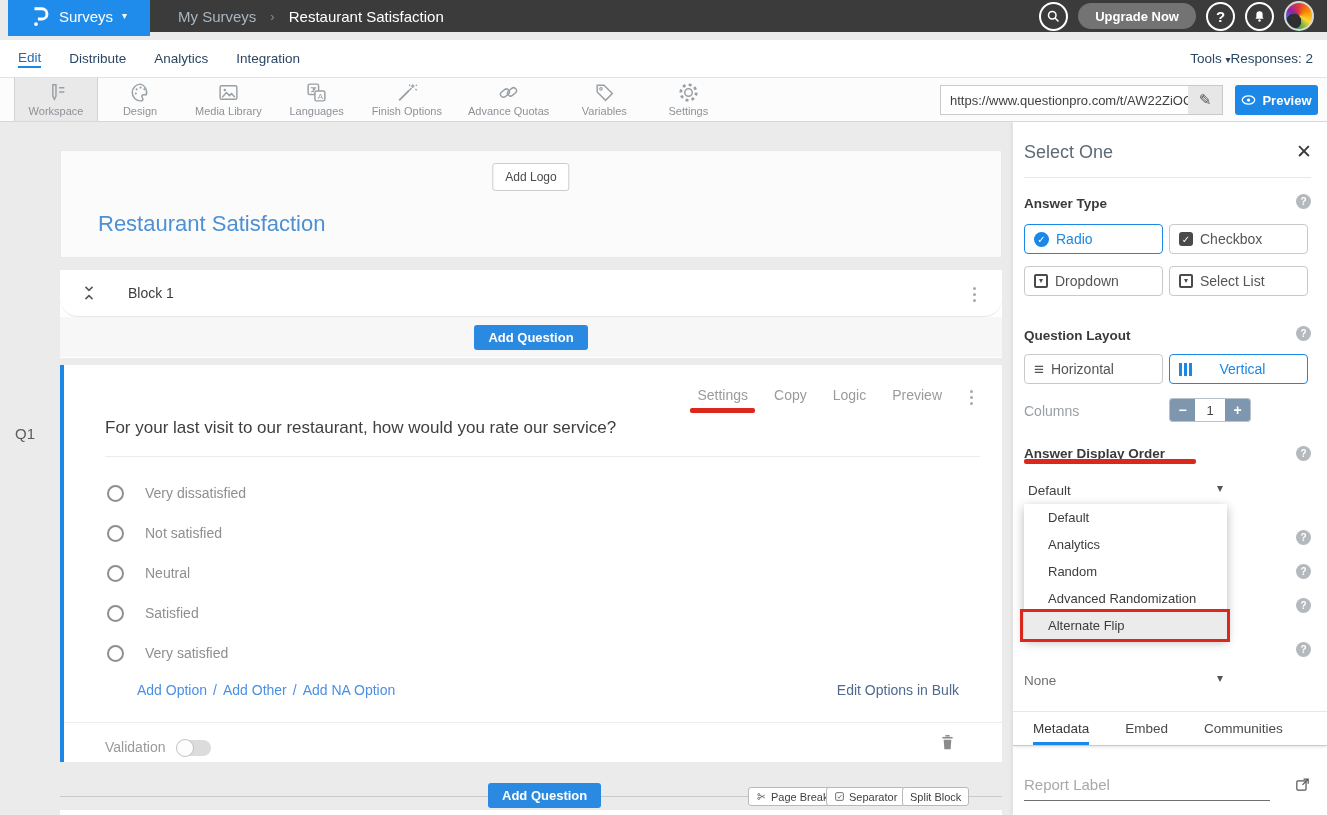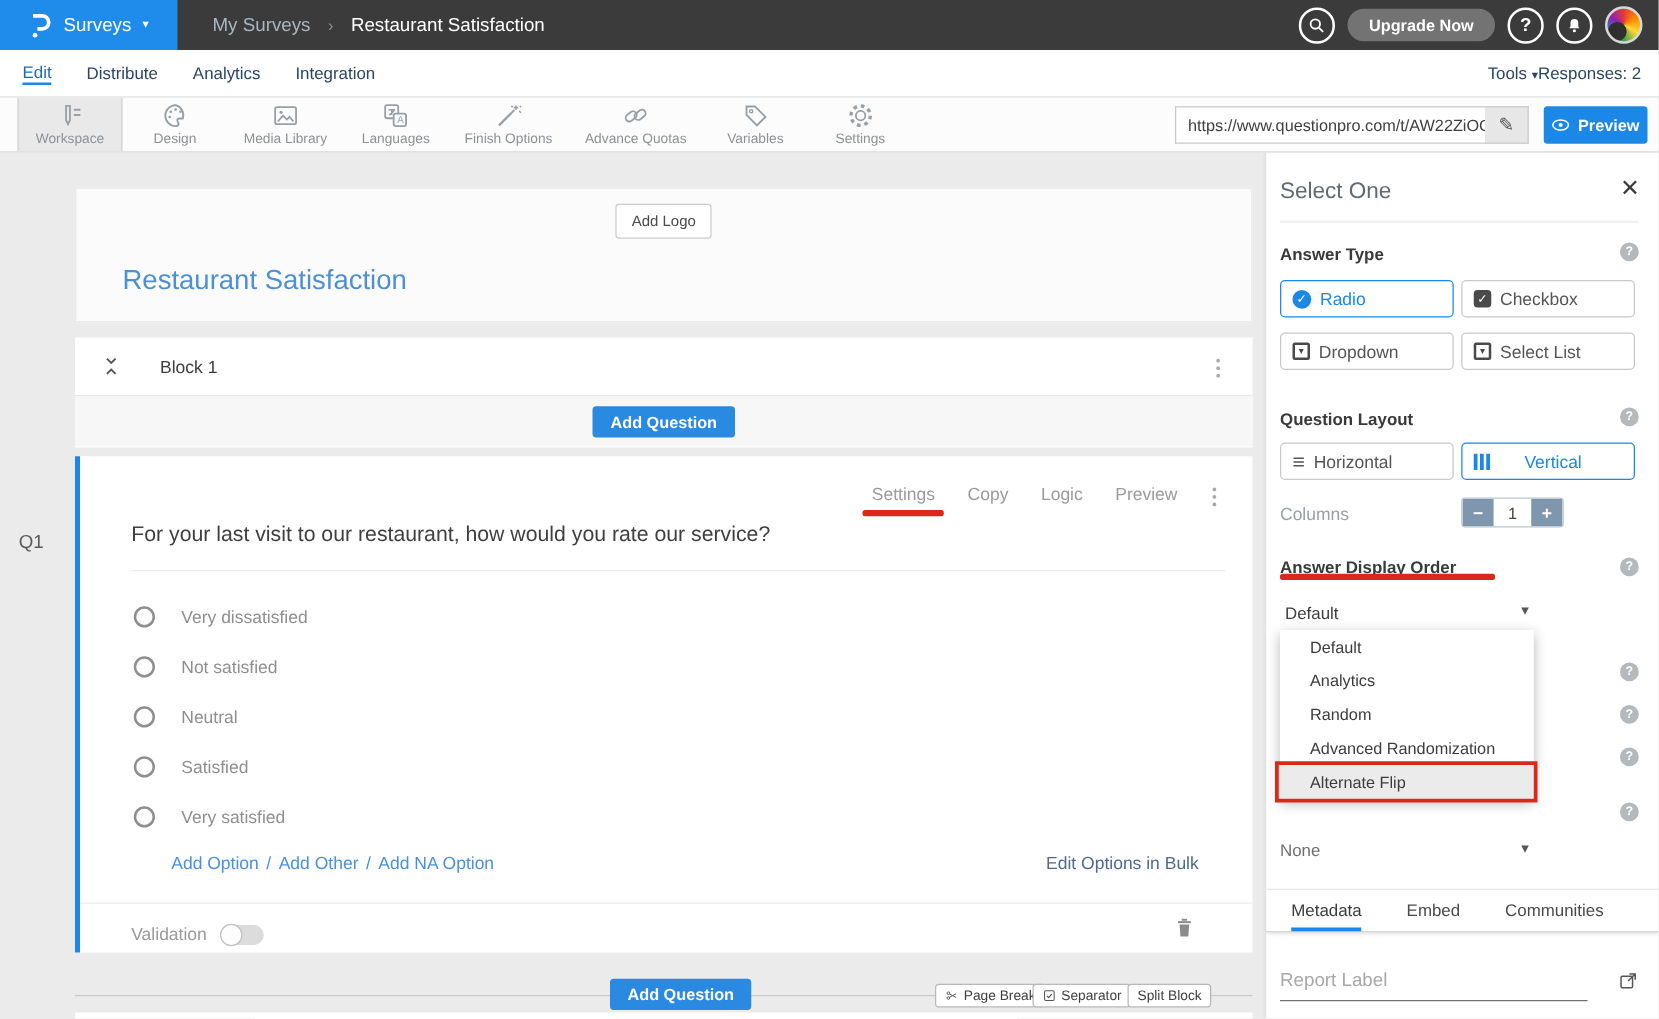--- a/index.html
+++ b/index.html
@@ -6,21 +6,21 @@
   html,body { width: 1327px; height: 815px; }
   body {
     position: relative;
     font-family: "Liberation Sans", "DejaVu Sans", sans-serif;
     background: #ebebeb;
     overflow: hidden;
     color: #3f3f3f;
   }
 
   
-  #topbar { position:absolute; top:0; left:0; right:0; height:40px; background:#3b3b3b; display:flex; align-items:center; z-index:20; }
+  #topbar { position:absolute; top:0; left:8px; right:0; height:32px; background:#3b3b3b; display:flex; align-items:center; z-index:20; }
   .logo-block { width:142px; height:40px; background:#1f8ceb; display:flex; align-items:center; justify-content:center; gap:9px; color:#fff; cursor:pointer; }
   .logo-block .product { font-size:15px; }
   .caret { font-size:10px; line-height:1; }
   .crumbs { display:flex; align-items:center; gap:14px; margin-left:28px; font-size:15px; }
   .crumb-parent { color:#a9b6c0; cursor:pointer; }
   .crumb-sep { color:#8f8f8f; font-size:13px; }
   .crumb-current { color:#fff; }
   .topbar-right { margin-left:auto; display:flex; align-items:center; gap:10px; margin-right:13px; }
   .circle-btn { width:29px; height:29px; border:2px solid #fff; border-radius:50%; display:flex; align-items:center; justify-content:center; color:#fff; font-weight:bold; font-size:15px; cursor:pointer; flex:none; }
   .upgrade { height:26px; padding:0 17px; border-radius:13px; background:#737373; color:#fff; font-weight:bold; font-size:13px; display:flex; align-items:center; cursor:pointer; }
@@ -50,21 +50,21 @@
   .preview-btn { position:absolute; left:1235px; top:85px; width:83px; height:30px; background:#1b87e6; color:#fff; border-radius:3px; display:flex; align-items:center; justify-content:center; gap:6px; font-size:13px; font-weight:bold; cursor:pointer; z-index:21; }
 
   
   .q-index { position:absolute; left:15px; top:425px; font-size:15px; color:#5b5b5b; }
   .card { position:absolute; left:60px; width:942px; background:#fff; }
   #header-card { top:150px; height:108px; background:#fbfbfb; border:1px solid #e9e9e9; }
   .add-logo { position:absolute; left:50%; transform:translateX(-50%); top:12px; padding:6px 12px; background:#fff; border:1px solid #ccc; border-radius:3px; font-size:12px; color:#4a4a4a; cursor:pointer; }
   .survey-title { position:absolute; left:37px; top:60px; font-size:22px; color:#4d90d3; }
 
   #block-card { top:270px; height:88px; }
-  .block-head { height:47px; border-bottom:1px solid #e6e6e6; display:flex; align-items:center; position:relative; }
+  .block-head { height:47px; border-bottom:1px solid #e6e6e6; display:flex; align-items:center; position:relative;border-radius:18px; }
   .collapse { margin-left:22px; cursor:pointer; display:flex; }
   .block-title { margin-left:32px; font-size:14px; color:#3c3c3c; }
   .kebab { display:flex; flex-direction:column; gap:3px; cursor:pointer; padding:4px; }
   .kebab i { width:3px; height:3px; background:#a9a9a9; border-radius:50%; }
   .block-head .kebab { position:absolute; right:22px; top:13px; }
   .block-foot { height:40px; background:#f7f7f7; display:flex; align-items:center; justify-content:center; }
   .btn-primary { background:#2a8ae2; color:#fff; font-size:13px; font-weight:bold; padding:5px 14px; border-radius:3px; border:none; cursor:pointer; font-family:inherit; }
 
   #question-card { top:365px; height:397px; border-left:4px solid #1b87e6; }
   .qtabs { position:absolute; top:22px; right:60px; display:flex; gap:26px; font-size:14px; color:#9b9b9b; }

